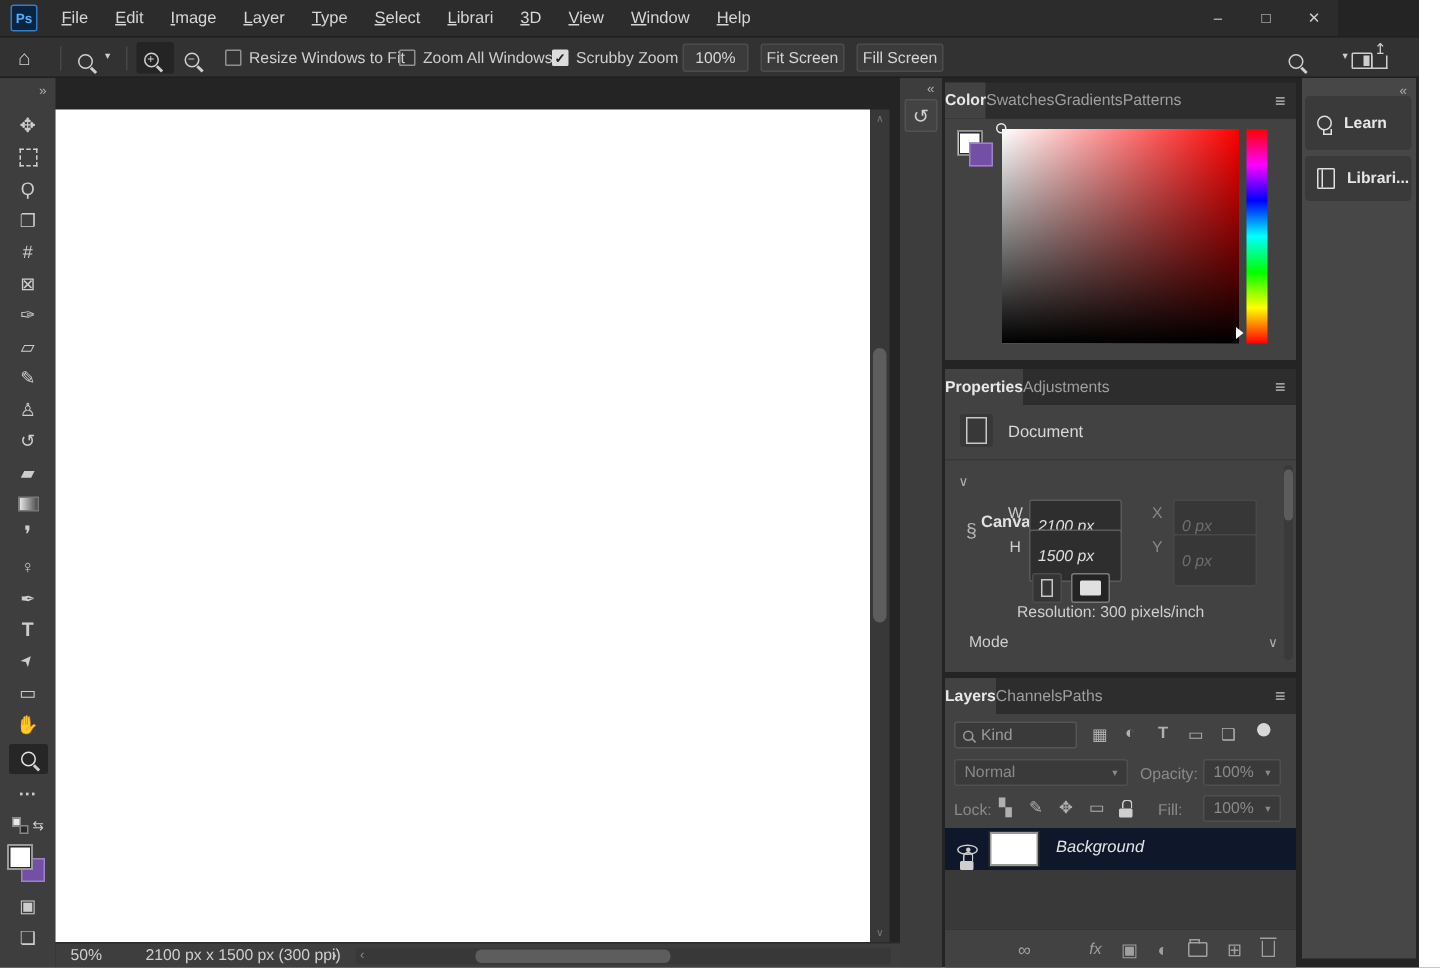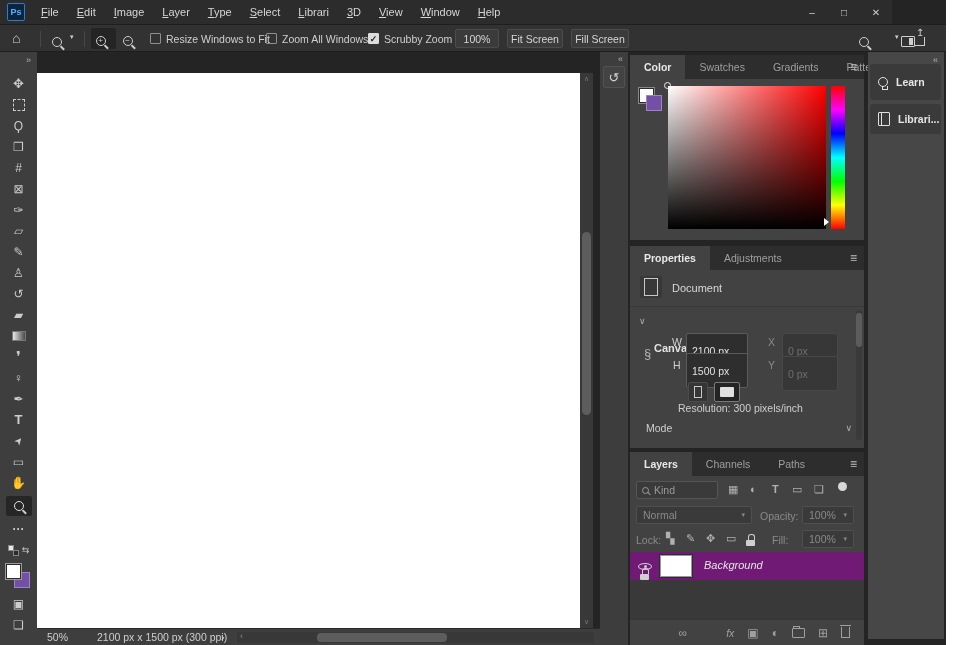--- a/index.html
+++ b/index.html
@@ -60,53 +60,53 @@
   #hscroll { position:absolute; left:200px; right:6px; top:3px; height:11px; background:#383838; border-radius:2px; }
   #hscroll .thumb { position:absolute; left:80px; top:1px; width:130px; height:9px; background:#5d5d5d; border-radius:4px; }
 
   
   #icondock { left:600px; top:52px; width:28px; height:593px; background:#3d3d3d; }
   #history-btn { position:absolute; left:3px; top:14px; width:22px; height:22px; background:#434343; border:1px solid #525252; border-radius:2px; display:flex; align-items:center; justify-content:center; color:#d0d0d0; font-size:13px; }
 
   
   .panel { position:absolute; left:630px; width:234px; }
   .tabrow { position:absolute; left:0; top:0; width:234px; height:24px; background:#2d2d2d; display:flex; align-items:flex-end; }
-  .ptab { height:24px; display:flex; align-items:center; padding:0 14px; font-size:10.5px; color:#9f9f9f; }
+  .ptab { height:24px; display:flex; align-items:center; padding:0 0; font-size:10.5px; color:#9f9f9f; }
   .ptab.active { background:#424242; color:#e8e8e8; font-weight:bold; }
   .pmenu { position:absolute; right:7px; top:5px; color:#c0c0c0; font-size:12px; }
   .pbody { position:absolute; left:0; top:24px; right:0; bottom:0; background:#424242; }
 
   #colorpanel { top:55px; height:185px; }
   #sat-square { position:absolute; left:38px; top:7px; width:158px; height:143px; background:linear-gradient(to top,#000,rgba(0,0,0,0)), linear-gradient(to right,#fff,#f00); }
   #sat-picker { position:absolute; left:34px; top:3px; width:7px; height:7px; border:1px solid #eeeeee; border-radius:50%; }
   #hue-bar { position:absolute; left:201px; top:7px; width:14px; height:143px; background:linear-gradient(to bottom,#f00,#f0f,#00f,#0ff,#0f0,#ff0,#f00); }
   #hue-marker { position:absolute; left:194px; top:139px; width:0; height:0; border-top:4px solid transparent; border-bottom:4px solid transparent; border-left:5px solid #ffffff; }
   #cp-fg { position:absolute; left:8px; top:8px; width:17px; height:17px; background:#ffffff; border:1px solid #888; box-shadow:0 0 0 1px #2a2a2a inset; }
   #cp-bg { position:absolute; left:16px; top:16px; width:16px; height:16px; background:#7350a5; border:1px solid #9d82c4; }
 
   #propspanel { top:246px; height:202px; }
   .page-ic { position:absolute; width:22px; height:22px; background:#383838; border-radius:2px; }
   .page-ic::after { content:""; position:absolute; left:4px; top:2px; width:12px; height:16px; border:1px solid #c8c8c8; }
-  .pinput { position:absolute; width:62px; height:35px; background:#2e2e2e; border:1px solid #5a5a5a; border-radius:2px; color:#e0e0e0; font-size:10.5px; padding:0 5px; font-family:"Liberation Sans",sans-serif; }
+  .pinput { position:absolute; width:62px; height:35px; background:#2e2e2e; border:1px solid #5a5a5a; border-radius:2px; color:#e0e0e0; font-size:10.5px; padding:0 5px; font-family:"Liberation Sans",sans-serif;font-style:italic; }
   .pinput:disabled { background:#373737; border-color:#484848; color:#6e6e6e; }
   .orient-btn { position:absolute; height:20px; background:#353535; border:1px solid #4c4c4c; border-radius:2px; display:flex; align-items:center; justify-content:center; }
   .orient-btn.sel { background:#242424; border-color:#7a7a7a; }
   .orient-p { width:8px; height:12px; border:1px solid #c8c8c8; }
   .orient-l { width:14px; height:10px; background:#e0e0e0; border-radius:1px; }
   .scrollb { position:absolute; right:2px; width:6px; background:#3a3a3a; border-radius:3px; }
   .scrollb i { position:absolute; left:0; top:3px; width:6px; height:34px; background:#5c5c5c; border-radius:3px; }
 
   #layerspanel { top:452px; height:193px; }
   #kind-box { position:absolute; left:6px; top:5px; width:82px; height:18px; background:#3a3a3a; border:1px solid #555; border-radius:2px; display:flex; align-items:center; gap:5px; padding:0 5px; color:#9a9a9a; font-size:10.5px; }
   .smag { width:7px; height:7px; border:1px solid #9a9a9a; border-radius:50%; position:relative; display:inline-block; }
   .smag::after { content:""; position:absolute; width:4px; height:1px; background:#9a9a9a; right:-3px; bottom:-1px; transform:rotate(45deg); }
   .fico { position:absolute; top:7px; color:#b0b0b0; font-size:11px; }
   .selbox { position:absolute; height:18px; background:#3a3a3a; border:1px solid #4f4f4f; border-radius:2px; color:#8a8a8a; font-size:10.5px; display:flex; align-items:center; padding:0 6px; justify-content:space-between; }
   #layers-list { position:absolute; left:0; top:76px; right:0; bottom:26px; background:#393939; }
-  #bg-layer-row { position:absolute; left:0; top:0; right:0; height:28px; background:#701a75; display:flex; align-items:center; }
+  #bg-layer-row { position:absolute; left:0; top:0; right:0; height:28px; background:#0f172a; display:flex; align-items:center; }
   .eye { width:14px; height:13px; position:relative; display:inline-block; }
   .eye::before { content:""; position:absolute; left:0; right:0; top:3px; bottom:3px; border:1px solid #cccccc; border-radius:50%; }
   .eye::after { content:""; position:absolute; left:5.5px; top:5px; width:3px; height:3px; background:#cccccc; border-radius:50%; }
   #layer-thumb { position:absolute; left:30px; top:3px; width:32px; height:22px; background:#ffffff; border:1px solid #999; box-shadow:0 0 0 1px #2e2e2e; }
   .lock-ic { width:9px; height:12px; position:relative; display:inline-block; }
   .lock-ic::before { content:""; position:absolute; top:0; left:2px; width:5px; height:5px; border:1px solid #cfcfcf; border-bottom:none; border-radius:3px 3px 0 0; }
   .lock-ic::after { content:""; position:absolute; bottom:0; left:0; width:9px; height:6px; background:#cfcfcf; border-radius:1px; }
   #layers-bottom { position:absolute; left:0; bottom:0; right:0; height:26px; background:#424242; border-top:1px solid #363636; display:flex; align-items:center; justify-content:flex-end; gap:13px; padding-right:14px; color:#9f9f9f; font-size:12px; }
   .folder-ic { width:13px; height:10px; border:1px solid #9f9f9f; border-radius:1px; position:relative; display:inline-block; }
   .folder-ic::before { content:""; position:absolute; top:-3px; left:0; width:5px; height:2px; border:1px solid #9f9f9f; border-bottom:none; }

